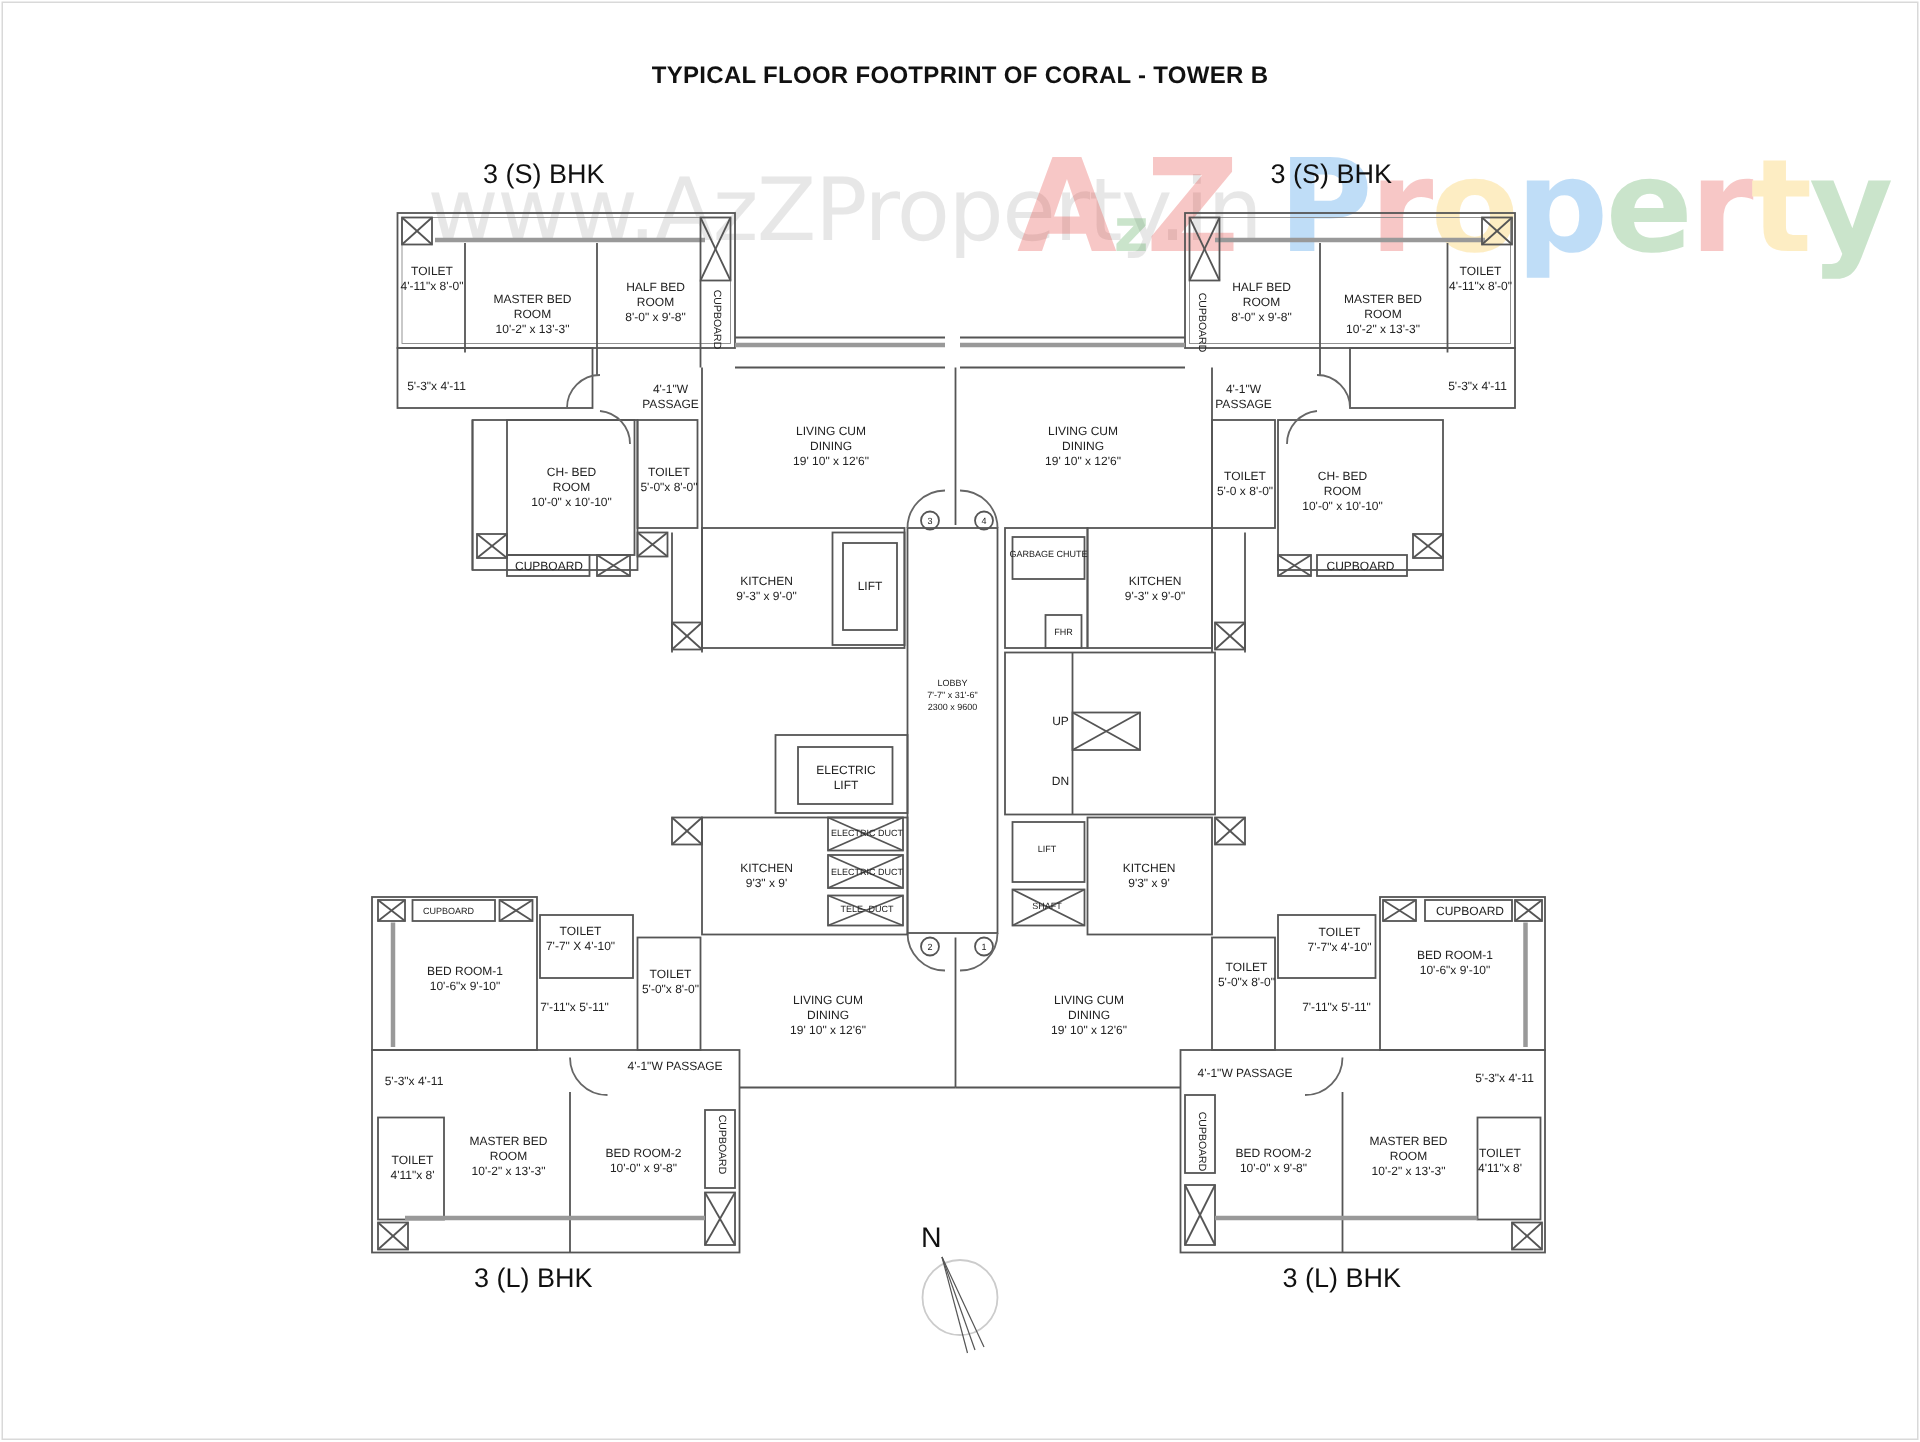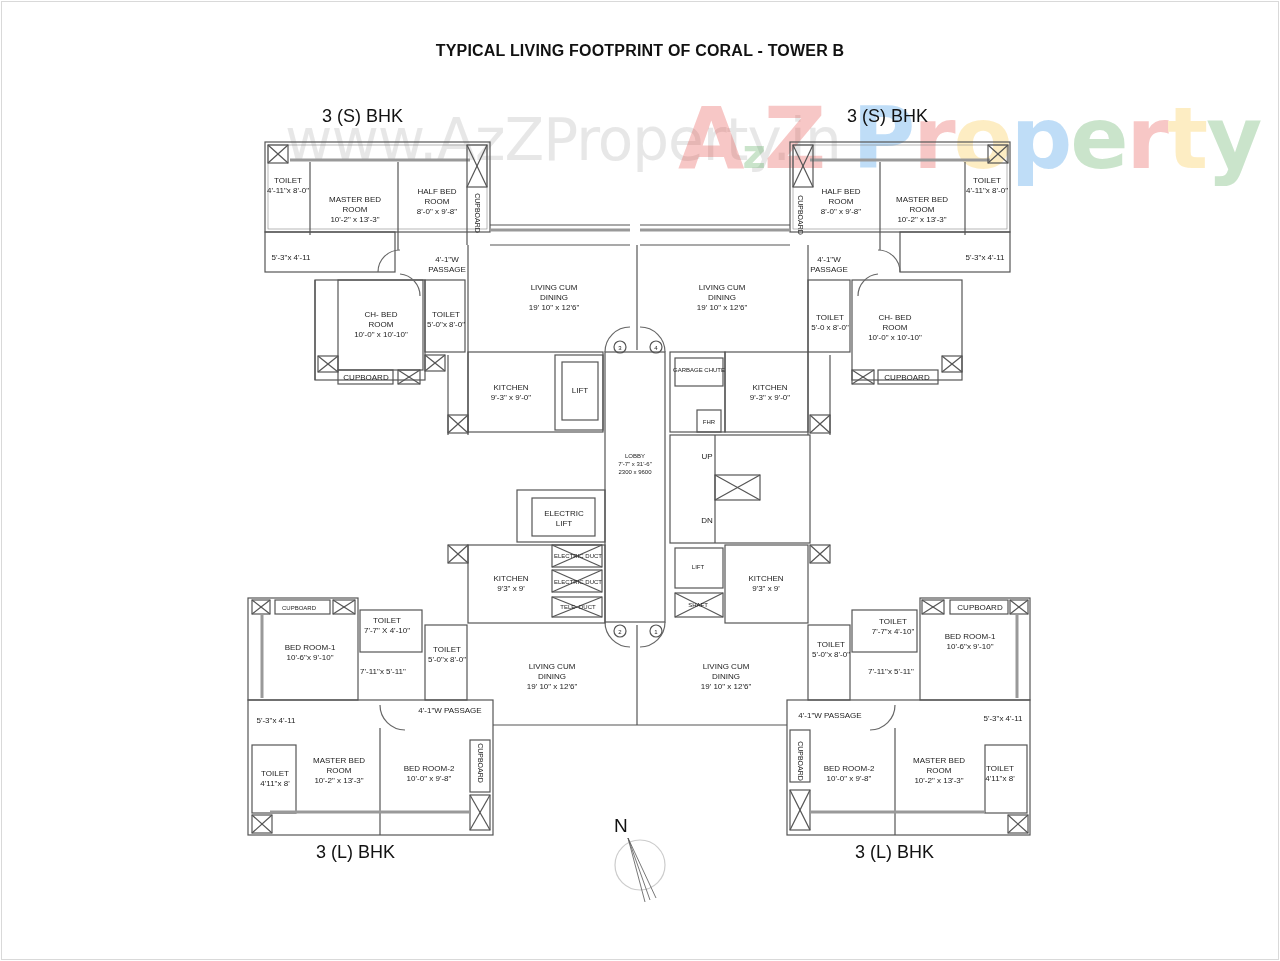--- a/index.html
+++ b/index.html
@@ -14,21 +14,21 @@
   .rl{position:absolute;font-size:8px;line-height:10px;text-align:center;color:#222;white-space:nowrap;transform:translateX(-50%);}
   .rl.small{font-size:6px;line-height:8px;}
   .rl.v{transform:translateX(-50%) rotate(90deg);font-size:7px;}
   .north{position:absolute;left:614px;top:815px;font-size:19px;color:#111;}
 </style>
 </head>
 <body>
 
 <div class="frame"></div>
 
-<div class="title">TYPICAL LIVING FOOTPRINT OF CORAL - TOWER B</div>
+<div class="title">TYPICAL FLOOR FOOTPRINT OF CORAL - TOWER B</div>
 
 <div class="wm wm-left">www.AzZProperty.in</div>
 <div class="wm wm-right">
   <span style="color:#e53935">A</span><span style="color:#43a047;font-size:40px;">z</span><span style="color:#e53935">Z</span>
   <span style="color:#1e88e5">P</span><span style="color:#e53935">r</span><span style="color:#fbc02d">o</span><span style="color:#1e88e5">p</span><span style="color:#43a047">e</span><span style="color:#e53935">r</span><span style="color:#fbc02d">t</span><span style="color:#43a047">y</span>
 </div>
 
 <div class="unit-label" style="left:322px;top:106px;">3 (S) BHK</div>
 <div class="unit-label" style="left:847px;top:106px;">3 (S) BHK</div>
 <div class="unit-label" style="left:316px;top:842px;">3 (L) BHK</div>
@@ -302,21 +302,21 @@
   </div>
 
 <div class="rl" style="left:580px;top:386px;">LIFT</div>
 <div class="rl small" style="left:635px;top:452px;">
     <div>LOBBY</div>
     <div>7'-7" x 31'-6"</div>
     <div>2300 x 9600</div>
   </div>
 <div class="rl small" style="left:699px;top:366px;">GARBAGE CHUTE</div>
 <div class="rl small" style="left:709px;top:418px;">FHR</div>
-<div class="rl" style="left:707px;top:452px;">UP</div>
+<div class="rl" style="left:707px;top:476px;">UP</div>
 <div class="rl" style="left:707px;top:516px;">DN</div>
 <div class="rl" style="left:564px;top:509px;">
     <div>ELECTRIC</div>
     <div>LIFT</div>
   </div>
 <div class="rl small" style="left:578px;top:552px;">ELECTRIC DUCT</div>
 <div class="rl small" style="left:578px;top:578px;">ELECTRIC DUCT</div>
 <div class="rl small" style="left:578px;top:603px;">TELE- DUCT</div>
 <div class="rl small" style="left:698px;top:563px;">LIFT</div>
 <div class="rl small" style="left:698px;top:601px;">SHAFT</div>

